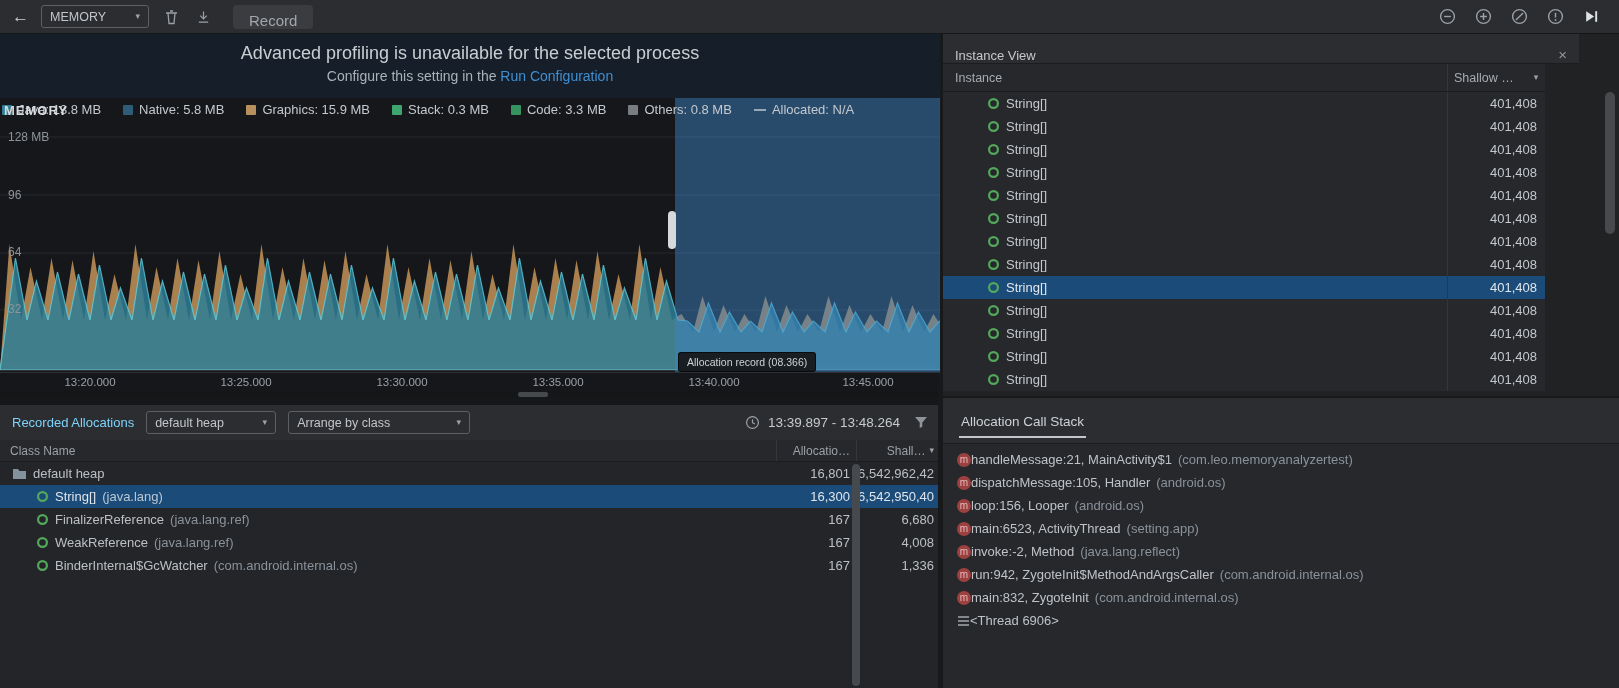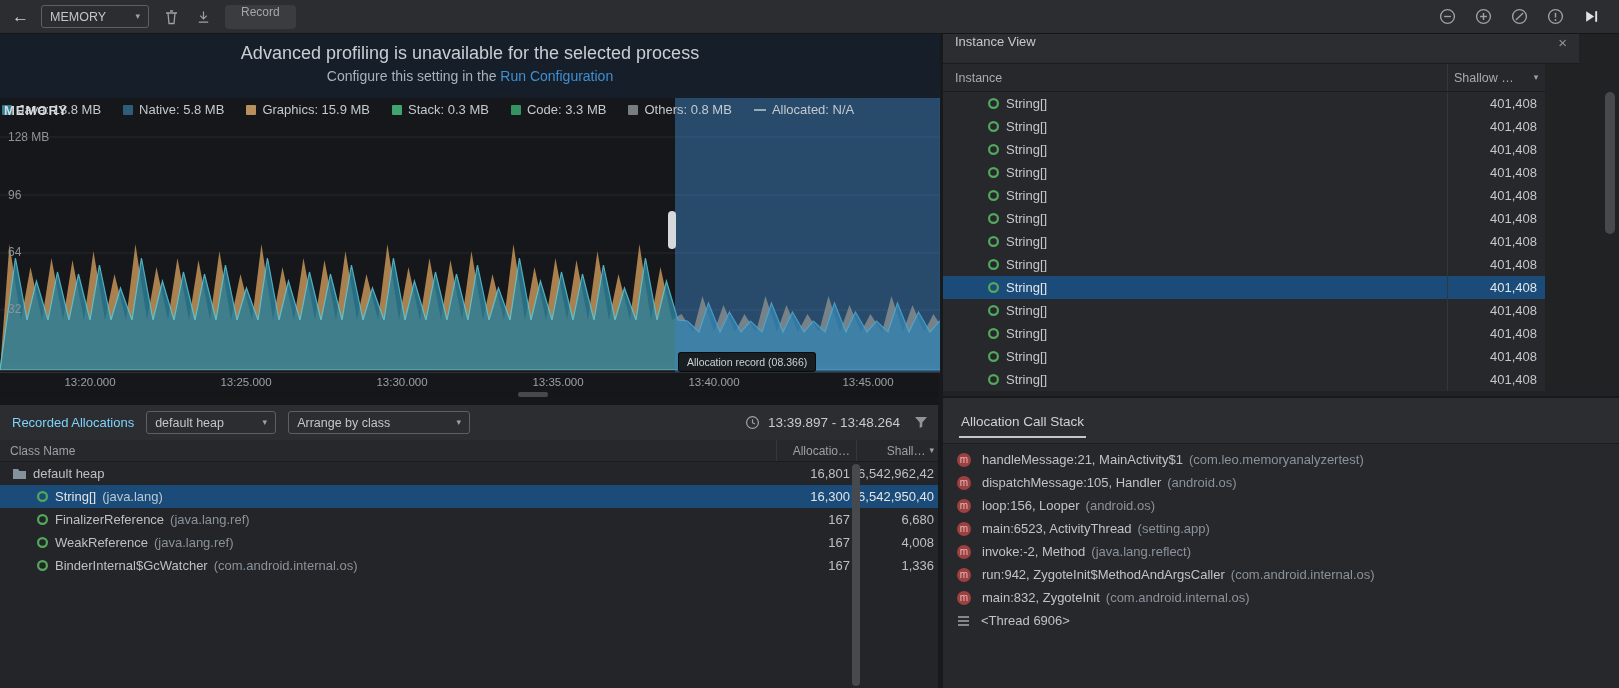--- a/index.html
+++ b/index.html
@@ -6,21 +6,21 @@
   body{background:#1b1d1f;font-family:"Liberation Sans",sans-serif}
   .app{position:relative;width:1619px;height:688px;background:#1b1d1f;color:#bcc0c4;overflow:hidden;font-size:13px}
 
   
   .toolbar{position:absolute;left:0;top:0;width:1619px;height:34px;background:#2b2d30;border-bottom:1px solid #141618;display:flex;align-items:center;gap:12px;padding:0 12px}
   .back{font-size:17px;color:#ced2d6;cursor:default}
   .dd{display:inline-flex;align-items:center;justify-content:space-between;border:1px solid #5c6065;border-radius:3px;height:23px;padding:0 8px;font-size:12.5px;color:#c2c6ca;background:#2b2d30;gap:10px}
   .dd-mem{width:108px}
   .caret{font-size:9px;color:#9ea3a8;line-height:1}
   .iconbtn{display:flex;align-items:center;justify-content:center;width:20px;height:20px}
-  .record{height:24px;padding:0 16px;border-radius:4px;background:#3a3c3f;color:#a2a7ac;font-size:12px;display:flex;align-items:flex-start;}
+  .record{height:24px;padding:0 16px;border-radius:4px;background:#3a3c3f;color:#a2a7ac;font-size:15px;display:flex;align-items:flex-end;margin-left:8px}
   .tb-right{margin-left:auto;display:flex;align-items:center;gap:16px;margin-right:6px}
 
   
   .left{position:absolute;left:0;top:34px;width:940px;height:654px;background:#15171a;overflow:hidden}
   .banner{position:absolute;top:0;left:0;width:940px;height:64px;background:#161f29;text-align:center;z-index:3}
   .banner-l1{padding-top:9px;font-size:18px;color:#c9ced3}
   .banner-l2{padding-top:4px;font-size:14px;color:#a9b1b9}
   .link{color:#3f8fd1;text-decoration:none;cursor:pointer}
   .wave{position:absolute;left:0;top:60px;z-index:1}
   .selection{position:absolute;left:675px;top:62px;width:265px;height:276px;background:rgba(62,132,198,.48);z-index:2}
@@ -57,41 +57,41 @@
   .pkg{color:#8a929b}
   .alloc-row.sel{background:#1b4b79;color:#dfe5ea}
   .alloc-row.sel .pkg{color:#b9c7d3}
   .vstrip{position:absolute;left:852px;top:430px;width:8px;height:222px;background:#46494d;border-radius:4px;z-index:2}
 
   
   .vsplit{position:absolute;left:938px;top:34px;width:5px;height:654px;background:#17191b}
 
   
   .right{position:absolute;left:943px;top:34px;width:676px;height:654px;background:#202224;overflow:hidden}
-  .iv-header{position:absolute;left:0;top:0;width:636px;height:30px;background:#2b2d30;border-bottom:1px solid #1a1c1e;display:flex;align-items:flex-start;padding:0 12px;font-size:13px;color:#c4c8cc}
+  .iv-header{position:absolute;left:0;top:0;width:636px;height:30px;background:#2b2d30;border-bottom:1px solid #1a1c1e;display:flex;align-items:flex-end;padding:0 12px;font-size:13px;color:#c4c8cc}
   .close{margin-left:auto;font-size:15px;color:#8f959b}
   .iv-colhdr{position:absolute;left:0;top:30px;width:602px;height:28px;background:#26282b;border-bottom:1px solid #1a1c1e;display:flex;align-items:center;font-size:12.5px;color:#a6acb2}
   .ivch-instance{flex:1;padding-left:12px}
   .ivch-shallow{width:98px;height:100%;display:flex;align-items:center;gap:20px;padding-left:6px;border-left:1px solid #35383b}
   .iv-rows{position:absolute;left:0;top:58px;width:602px;background:#26282b}
   .iv-row{display:flex;align-items:center;height:23px;padding-left:44px;font-size:13px;color:#c4c8cc}
   .iv-row .iv-label{margin-left:6px}
   .iv-row .iv-value{margin-left:auto;width:98px;text-align:right;padding-right:8px}
   .iv-row.sel{background:#1b4b79;color:#e0e6eb}
   .iv-vline{position:absolute;left:504px;top:58px;height:299px;width:1px;background:#34373a}
   .iv-scroll{position:absolute;left:662px;top:58px;width:10px;height:300px}
   .iv-thumb{position:absolute;left:0;top:0;width:10px;height:142px;background:#47494d;border-radius:5px}
 
   
   .cs-section{position:absolute;left:0;top:362px;width:676px;height:292px;background:#26282b;border-top:2px solid #17191b}
   .cs-header{height:46px;background:#2b2d30;border-bottom:1px solid #1a1c1e;display:flex;align-items:center;padding:0 16px}
   .cs-tab{font-size:13.5px;color:#ced2d6;padding:10px 2px 7px;border-bottom:2px solid #c3c7cb}
   .cs-rows{padding-top:4px}
   .cs-row{display:flex;align-items:center;height:23px;padding-left:14px;font-size:13px;color:#bfc3c8;white-space:nowrap;overflow:hidden}
-  .cs-row .frame-text{margin-left:11px}
+  .cs-row .frame-text{margin-left:0}
   .cs-row .pkg{margin-left:6px}
   .micon{width:14px;height:14px;border-radius:50%;background:#9c4040;color:#e6b9b9;font-size:10px;display:flex;align-items:center;justify-content:center;flex:0 0 auto;line-height:1}
 </style>
 </head>
 <body>
 
 <div class="app">
 
   <div class="toolbar">
     <span class="back">←</span>

